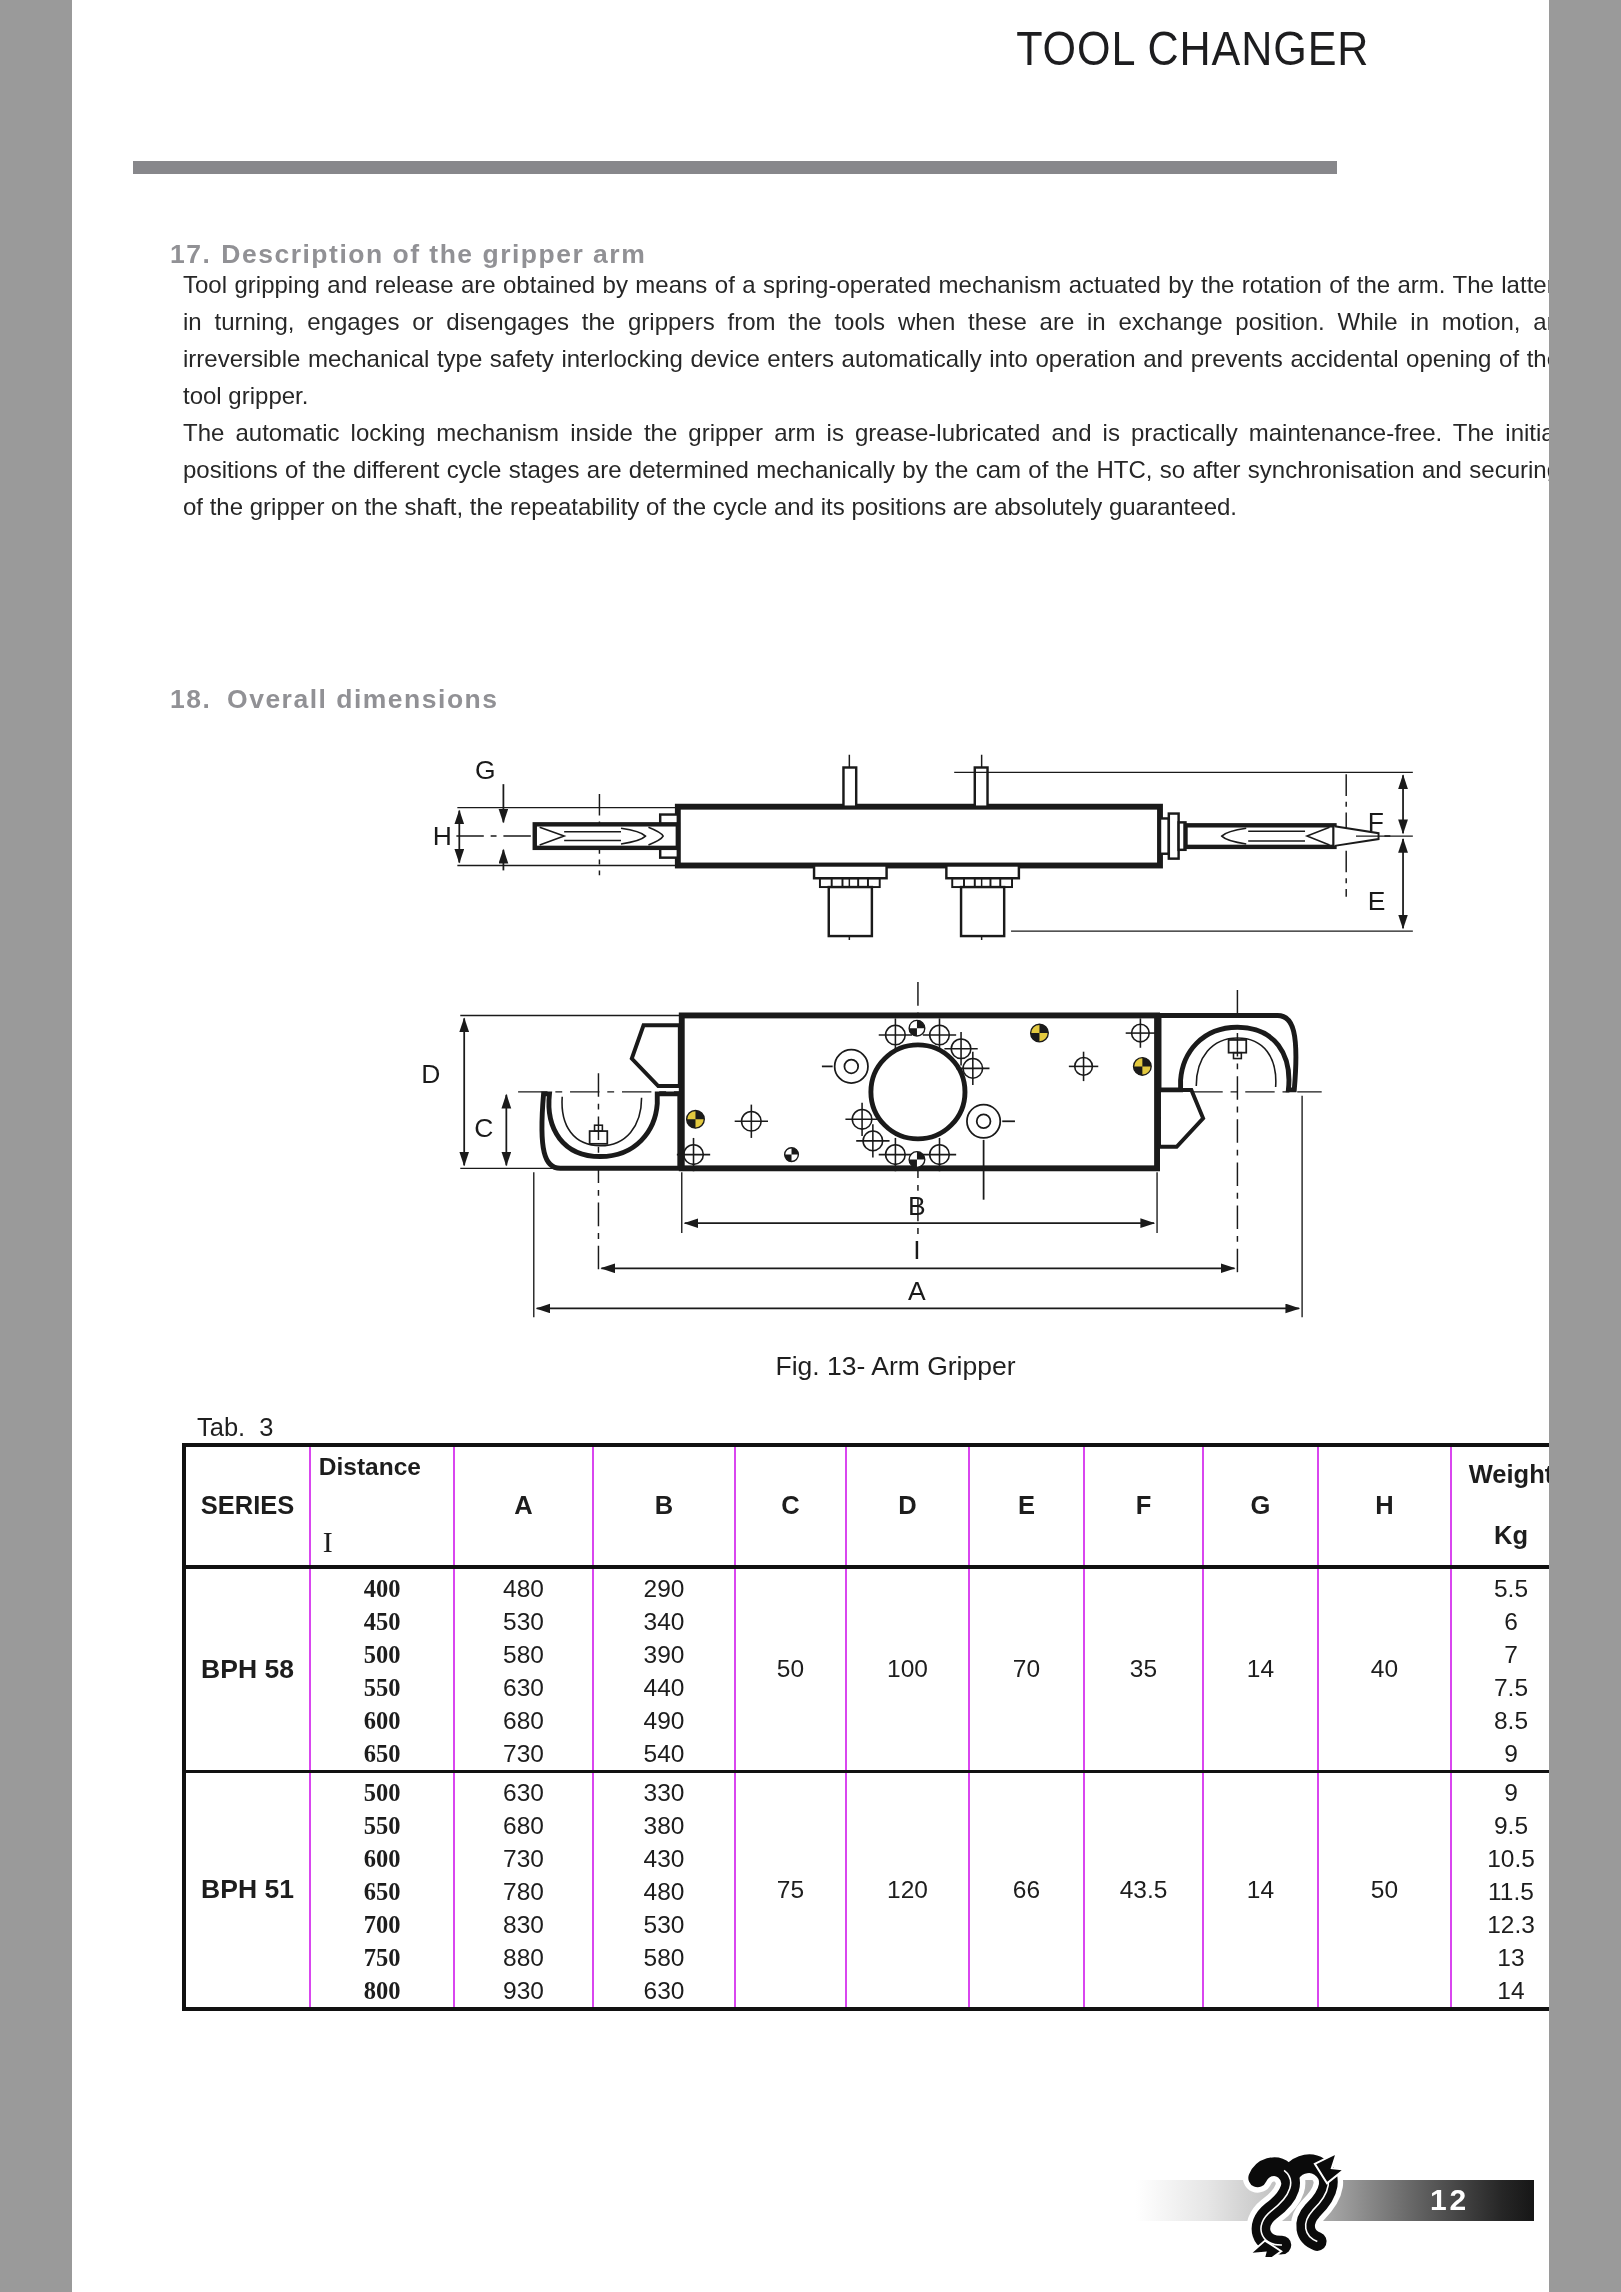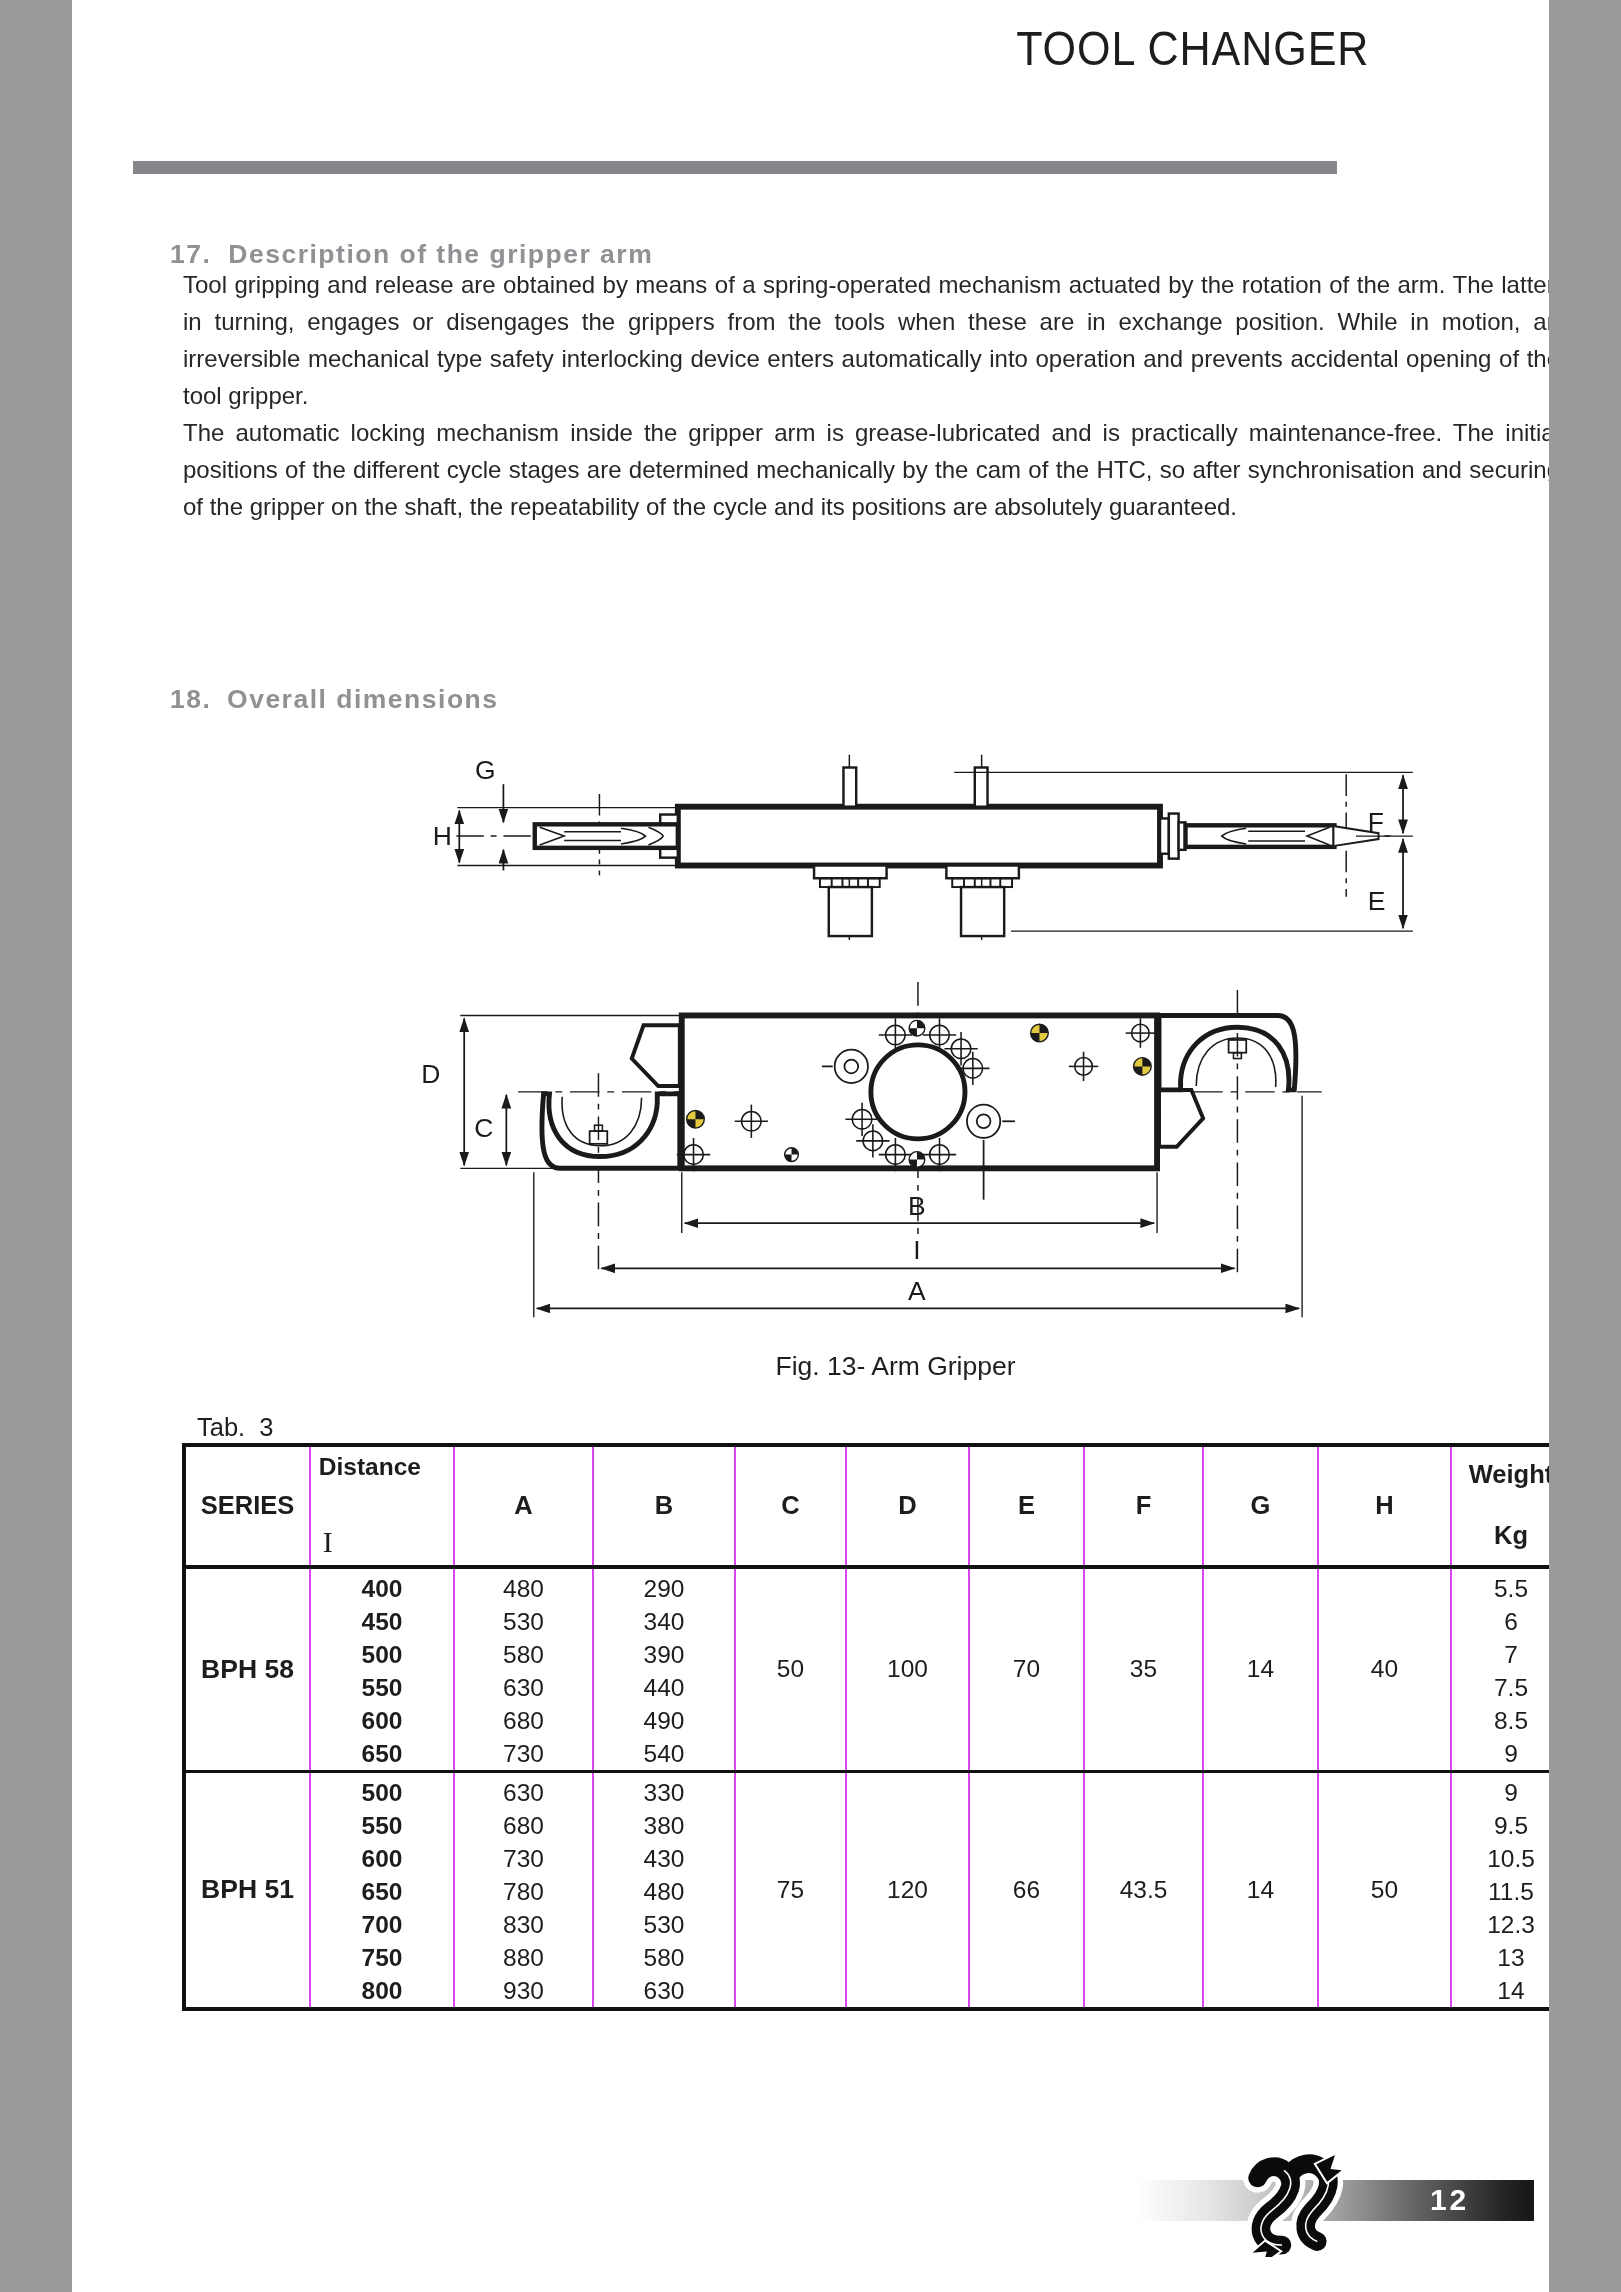--- a/index.html
+++ b/index.html
@@ -16,21 +16,21 @@
     letter-spacing:1px; transform:scaleX(.88); transform-origin:right top; white-space:nowrap;
   }
   .models-line {
     left:61px; top:119px; font-size:36px; font-weight:400; color:#3c3c40;
     letter-spacing:0.5px; white-space:nowrap;
   }
   .header-rule { left:61px; top:161px; width:1204px; height:12.7px; background:#87878b; }
 
   
   .sec-head { font-size:26.5px; font-weight:700; color:#919195; letter-spacing:1.5px; white-space:nowrap; }
-  .sec-head .num { margin-right:17px; }
+  .sec-head .num { margin-right:10px; }
 
   
   .bodytext { left:111px; top:266px; width:1377px; font-size:24px; line-height:37px;
               text-align:justify; color:#272727; }
   .bodytext p { margin:0; }
 
   
   .fig-svg { left:196px; top:743px; width:1294px; height:588px; }
   .fig-caption { left:598px; top:1351px; width:451px; text-align:center; font-size:26.5px; color:#1f1f1f; }
   svg text { font-family:"Liberation Sans", sans-serif; }
@@ -47,21 +47,21 @@
   .dimtable thead th { height:112px; font-size:25.5px; font-weight:700; vertical-align:middle;
                        text-align:center; border-bottom:4.9px solid #111; }
   .dimtable th.th-distance { text-align:left; vertical-align:top; position:relative; padding:5.9px 0 0 7.8px; font-size:24.5px; }
   .th-distance .dist-sub { position:absolute; left:11.8px; bottom:5.9px; font-family:"Liberation Serif", serif;
                            font-size:30px; font-weight:400; }
   .th-weight .wcol { display:flex; flex-direction:column; justify-content:space-between; height:90px; padding:9.8px 0 11.8px 0; }
   .series-row td { border-top:3.9px solid #111; }
   .series-cell { font-weight:700; font-size:26.5px; text-align:center; vertical-align:middle; }
   td.stack { vertical-align:top; text-align:center; padding-top:2.9px; }
   td.stack div { height:33px; line-height:33px; }
-  td.stack.dist div { font-weight:700; }
+  td.stack.dist div { font-weight:700;font-family:Liberation Serif, serif; }
   td.const { text-align:center; vertical-align:middle; }
 
   
   .footer-bar { left:1064px; top:2180px; width:398px; height:41px;
     background:linear-gradient(90deg, rgba(255,255,255,0) 0%, #e6e6e6 18%, #a8a8a8 48%, #5f5f5f 72%, #262626 92%, #161616 100%); }
   .page-number { left:1358px; top:2183px; font-size:30px; font-weight:700; color:#ffffff; letter-spacing:2.9px; }
   .logo-svg { left:1164px; top:2143px; width:157px; height:114px; }
 </style>
 </head>
 <body>

